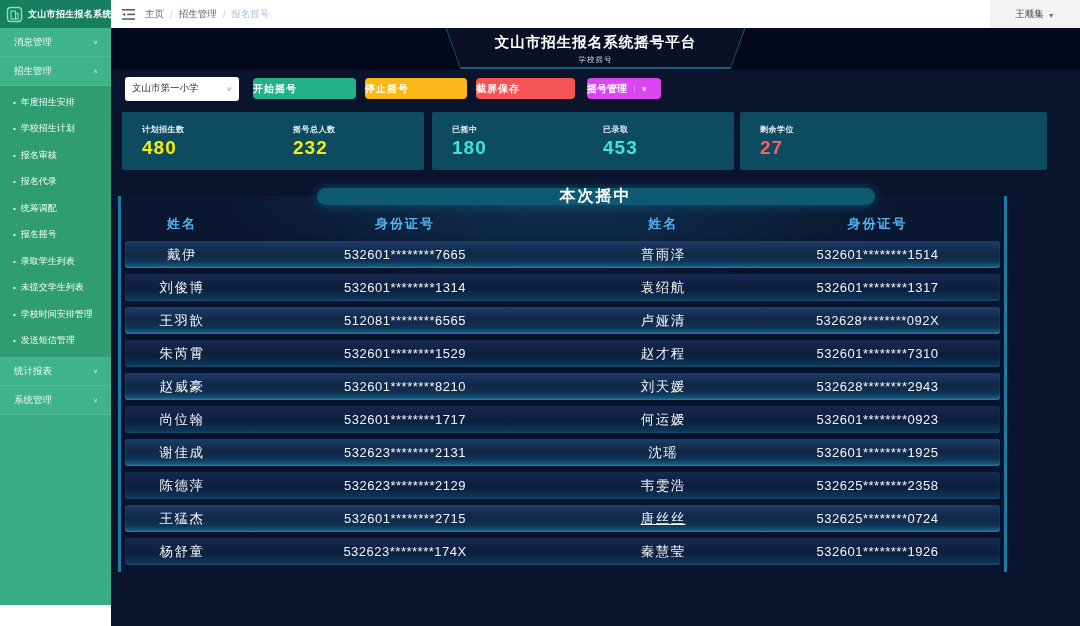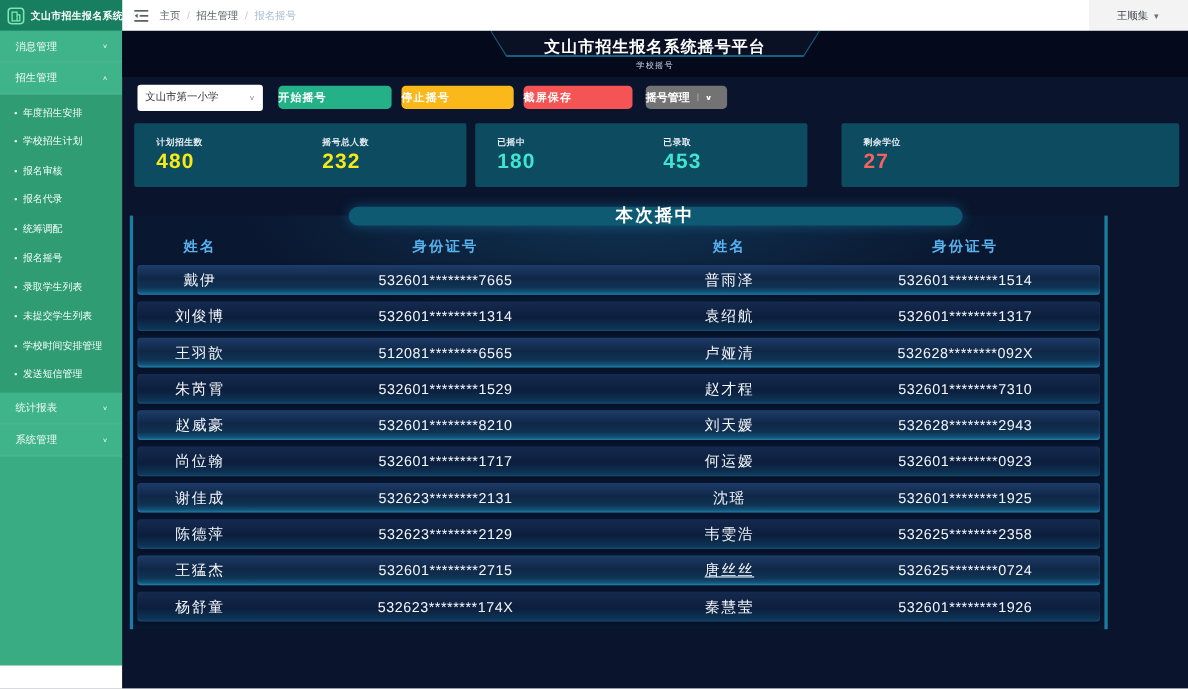--- a/index.html
+++ b/index.html
@@ -32,21 +32,21 @@
   .crumb-sep { color:#c3c8cf; }
   .user-chip { margin-left:auto; height:28px; min-width:90px; background:#f3f3f4;
     display:flex; align-items:center; justify-content:center; gap:4px;
     font-size:9.5px; color:#3b3f45; cursor:pointer; padding:0 10px; }
   .user-caret { font-size:7px; color:#6b7077; margin-top:3px; }
 
   
   .content { position:relative; flex:1; background:#0a142c; overflow:hidden; }
   .banner-strip { position:absolute; top:0; left:0; right:0; height:42px; background:#04091c; }
   .banner-wrap { position:absolute; top:0; left:50%; transform:translateX(-50%);
-    width:300px; height:24px;text-align:right; }
+    width:300px; height:41px;text-align:right; }
   .banner-border { position:absolute; inset:0; background:#16607e;
     clip-path:polygon(0 0,100% 0,calc(100% - 15px) 100%,15px 100%); }
   .banner-inner { position:absolute; left:1px; right:1px; top:0; bottom:2px; background:#0a1124;
     clip-path:polygon(0 0,100% 0,calc(100% - 14px) 100%,14px 100%); }
   .banner-text { position:absolute; inset:0; display:flex; flex-direction:column;
     align-items:center; padding-top:5px; }
   .banner-title { color:#ffffff; font-size:14.5px; font-weight:bold; letter-spacing:1px; }
   .banner-sub { color:#cdd5e2; font-size:7.5px; margin-top:3px; letter-spacing:1px; }
 
   
@@ -64,21 +64,21 @@
   .btn.b2 { width:99px;  margin-left:9px; }
   .btn.b3 { width:74px;  margin-left:12px; letter-spacing:0; }
   .btn-caret { border-left:1px solid rgba(255,255,255,0.35); margin-left:7px; padding-left:6px;
     font-size:8px; transform:scaleY(.8); }
 
   
   .stats { position:absolute; top:84px; left:11px; height:58px; display:flex; }
   .stat-card { height:58px; background:#0d4c60; border-radius:2px; display:flex; align-items:center; }
   .stat-card.c0 { width:302px; }
   .stat-card.c1 { width:302px; margin-left:8px; }
-  .stat-card.c2 { width:307px; margin-left:31px; }
+  .stat-card.c2 { width:307px; margin-left:6px; }
   .stat-blk { flex:1; padding-left:20px; }
   .stat-label { color:#e8eef4; font-size:8px; font-weight:bold; letter-spacing:0.5px; }
   .stat-value { font-size:19px; font-weight:bold; margin-top:2px; letter-spacing:1px; }
 
   
   .pill { position:absolute; top:160px; left:50%; transform:translateX(-50%);
     width:558px; height:17px; background:#0e5a73; border-radius:9px; z-index:3;
     display:flex; align-items:center; justify-content:center;
     color:#ffffff; font-size:16px; font-weight:bold; letter-spacing:2px;
     box-shadow:0 0 12px rgba(25,140,180,0.45); cursor:pointer; }
@@ -222,21 +222,21 @@
         <div id="btn-row" style="display:flex;align-items:center;">
             <div class="btn b0" style="background: rgb(37, 177, 136);">
               <span>开始摇号</span>
             </div>
             <div class="btn b1" style="background: rgb(251, 184, 27);">
               <span>停止摇号</span>
             </div>
             <div class="btn b2" style="background: rgb(244, 84, 83);">
               <span>截屏保存</span>
             </div>
-            <div class="btn b3" style="background: #737373;">
+            <div class="btn b3" style="background: #d946ef;">
               <span>摇号管理</span>
               <span class="btn-caret">∨</span>
             </div>
           </div>
       </div>
 
       <div class="stats" id="stats-row">
           <div class="stat-card c0">
             <div class="stat-blk">
               <div class="stat-label">计划招生数</div>

